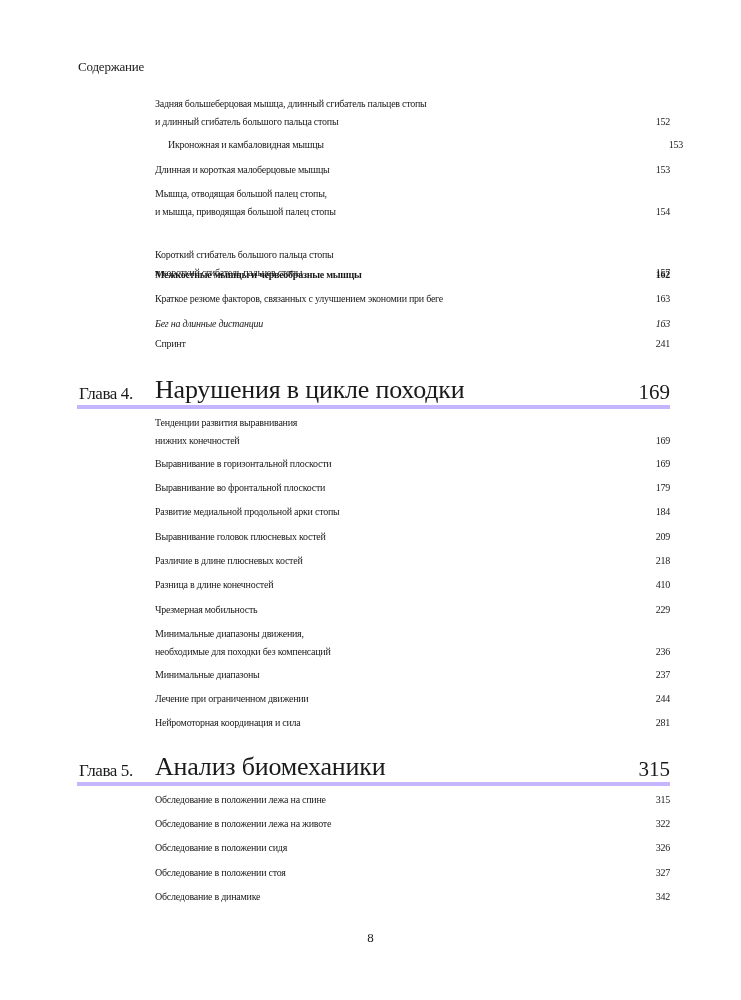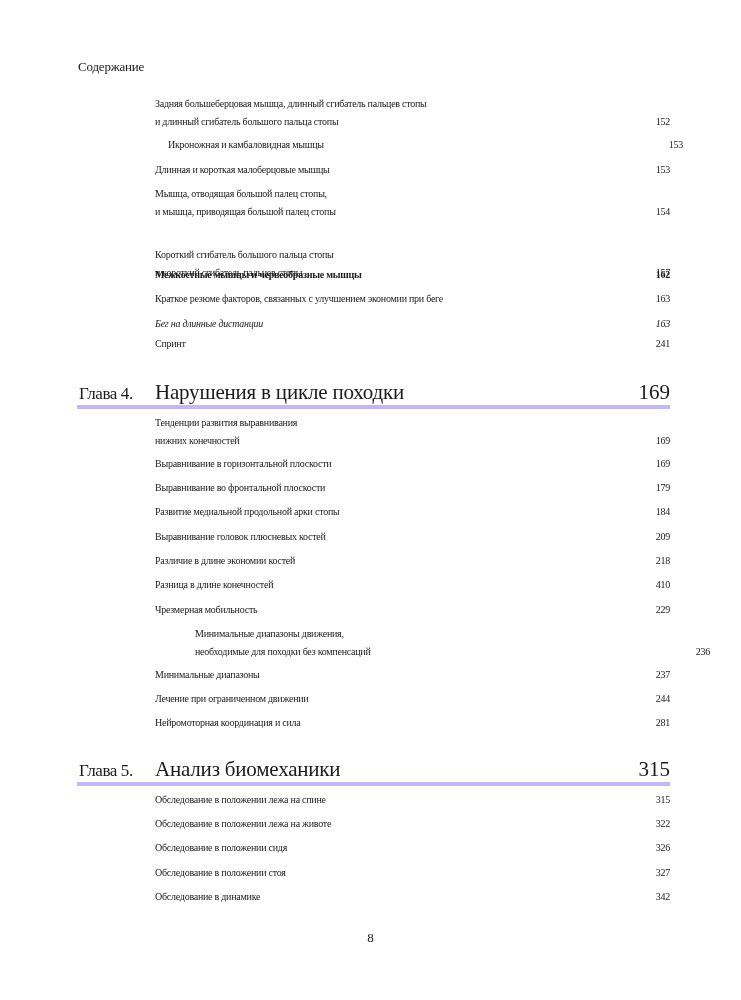--- a/index.html
+++ b/index.html
@@ -54,21 +54,21 @@
       position: absolute;
       left: 2px;
       bottom: 1px;
       font-size: 17px;
       letter-spacing: -0.4px;
     }
     .chapter .ch-title {
       position: absolute;
       left: 78px;
       bottom: 0px;
-      font-size: 21px;
+      font-size: 26px;
       letter-spacing: -0.2px;
     }
     .chapter .ch-page {
       position: absolute;
       right: 0;
       bottom: 0px;
       font-size: 21px;
     }
     .folio {
       position: absolute;
@@ -145,32 +145,32 @@
 </div>
 <div class="entry" style="top:503px;height:18px;left:155px;width:515px;">
   <span class="title">Развитие медиальной продольной арки стопы</span>
   <span class="page">184</span>
 </div>
 <div class="entry" style="top:528px;height:18px;left:155px;width:515px;">
   <span class="title">Выравнивание головок плюсневых костей</span>
   <span class="page">209</span>
 </div>
 <div class="entry" style="top:552px;height:18px;left:155px;width:515px;">
-  <span class="title">Различие в длине экономии костей</span>
+  <span class="title">Различие в длине плюсневых костей</span>
   <span class="page">218</span>
 </div>
 <div class="entry" style="top:576px;height:18px;left:155px;width:515px;">
   <span class="title">Разница в длине конечностей</span>
   <span class="page">410</span>
 </div>
 <div class="entry" style="top:601px;height:18px;left:155px;width:515px;">
   <span class="title">Чрезмерная мобильность</span>
   <span class="page">229</span>
 </div>
-<div class="entry" style="top:625px;height:36px;left:155px;width:515px;margin-left:40px;">
+<div class="entry" style="top:625px;height:36px;left:155px;width:515px;">
   <span class="title">Минимальные диапазоны движения,
 необходимые для походки без компенсаций</span>
   <span class="page">236</span>
 </div>
 <div class="entry" style="top:666px;height:18px;left:155px;width:515px;">
   <span class="title">Минимальные диапазоны</span>
   <span class="page">237</span>
 </div>
 <div class="entry" style="top:690px;height:18px;left:155px;width:515px;">
   <span class="title">Лечение при ограниченном движении</span>

